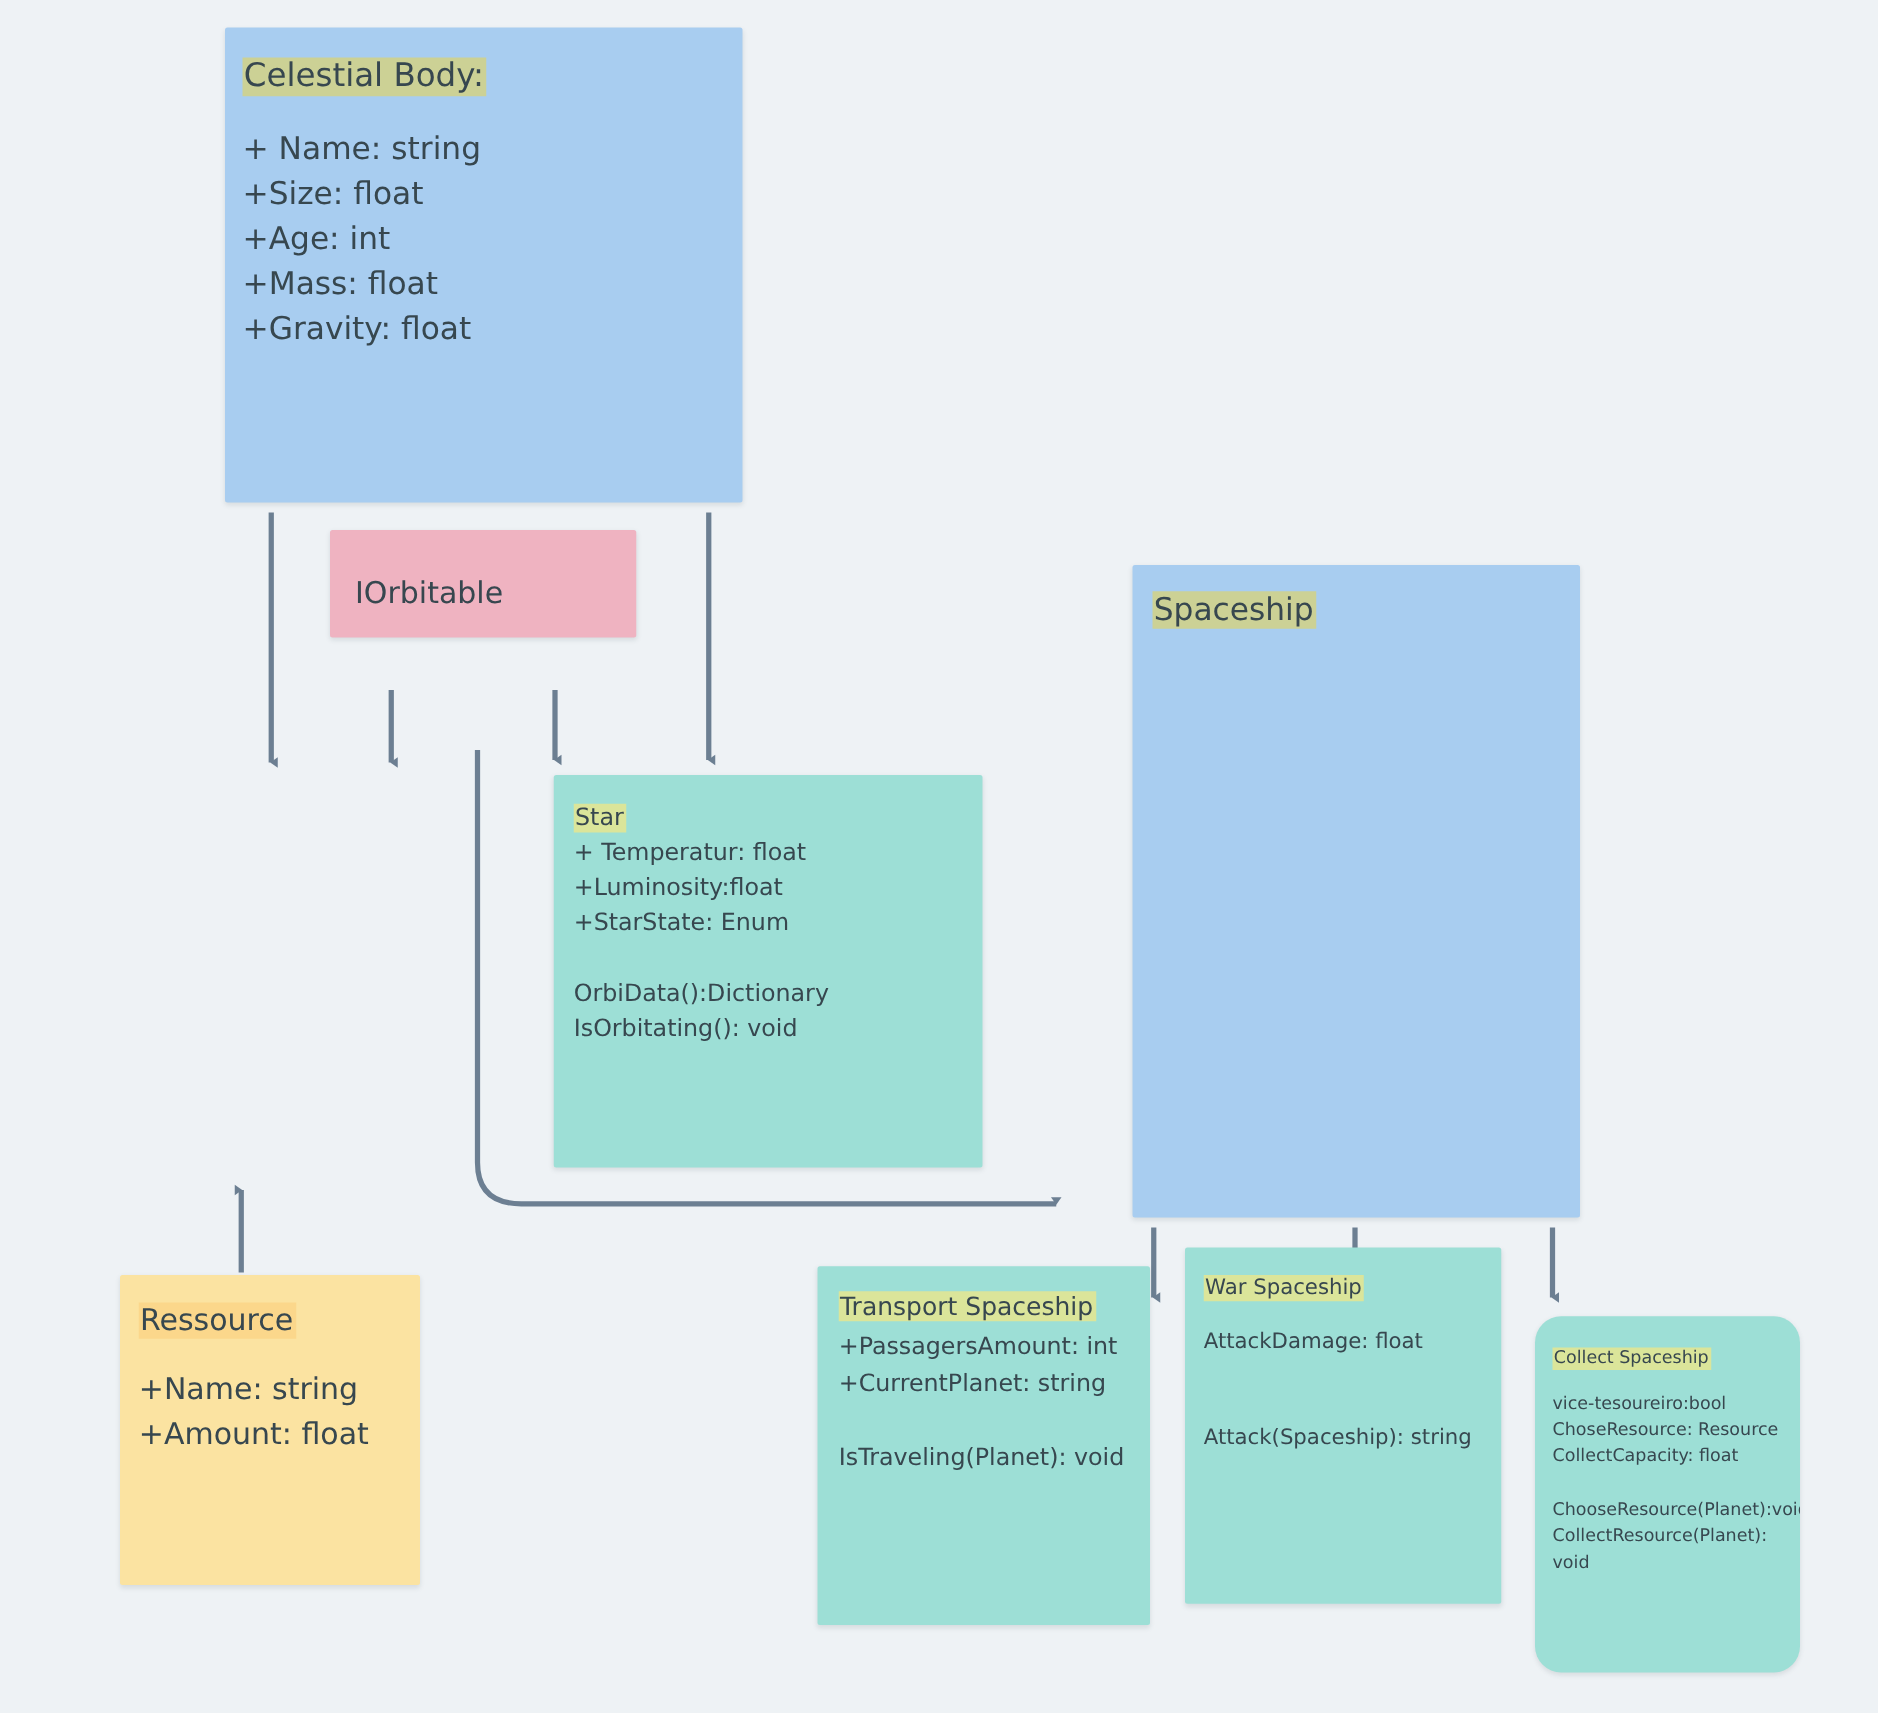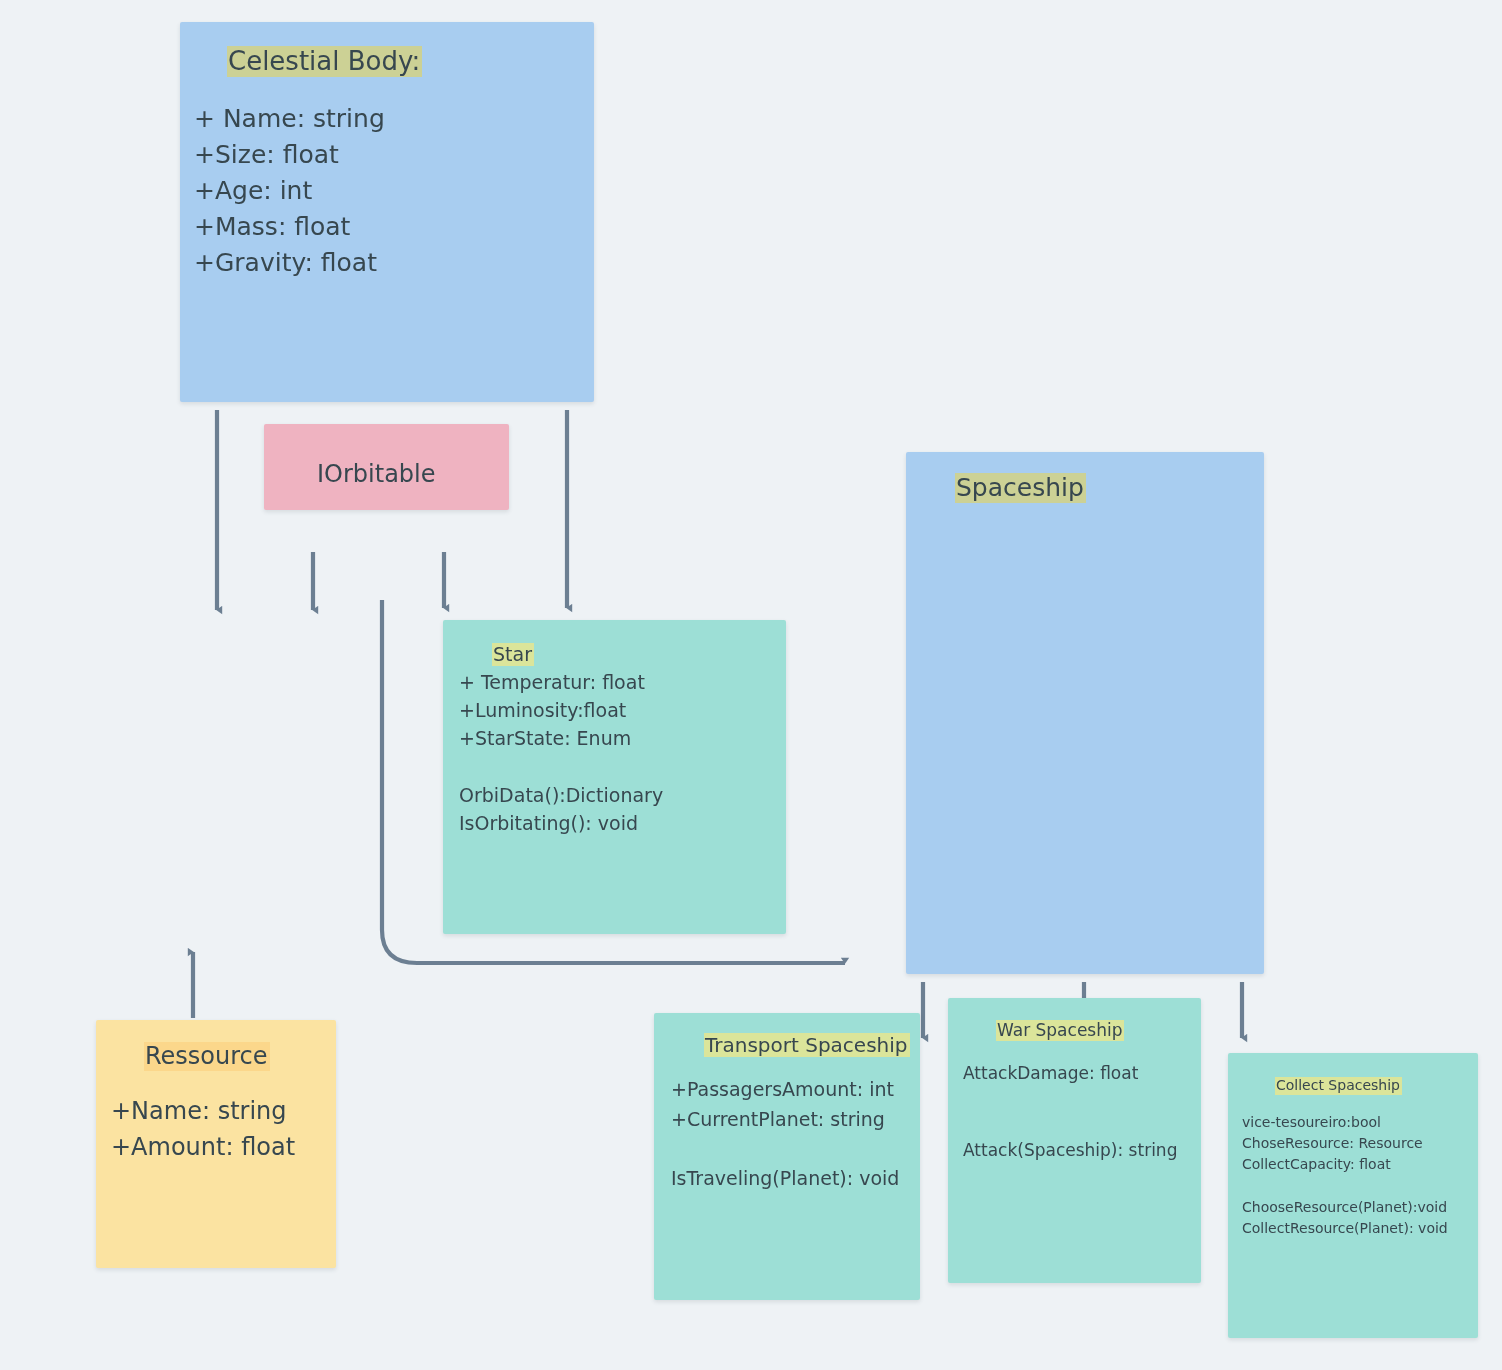--- a/index.html
+++ b/index.html
@@ -19,21 +19,20 @@
     box-sizing:border-box;
     border-radius:2px;
     box-shadow:0 2px 4px rgba(55,71,79,0.13);
     overflow:hidden;
   }
   .node .title{
     display:inline-block;
     line-height:1.12;
     padding:1px 2px 1px 1px;
     white-space:nowrap;
-    margin-left:33px;
   }
   .node .body{white-space:pre-line;}
 
   
   .blue   {background:#a8cdf0;}
   .pink   {background:#efb3c1;}
   .teal   {background:#9ddfd6;}
   .yellow {background:#fbe3a1;}
 
   .hl-olive {background:#ccd195;}
@@ -59,27 +58,27 @@
   #spaceship{left:906px;top:452px;width:358px;height:522px;padding:21px 0 0 16px;}
   #spaceship .title{font-size:25px;}
   #spaceship .body{font-size:25px;line-height:1.44;margin-top:2px;}
 
   #ressource{left:96px;top:1020px;width:240px;height:248px;padding:22px 0 0 15px;}
   #ressource .title{font-size:24px;}
   #ressource .body{font-size:24px;line-height:1.5;margin-top:22px;}
 
   #transport-spaceship{left:654px;top:1013px;width:266px;height:287px;padding:20px 0 0 17px;}
   #transport-spaceship .title{font-size:20px;}
-  #transport-spaceship .body{font-size:19px;line-height:1.55;margin-top:18px;}
+  #transport-spaceship .body{font-size:19px;line-height:1.55;margin-top:6px;}
 
   #war-spaceship{left:948px;top:998px;width:253px;height:285px;padding:22px 0 0 15px;}
   #war-spaceship .title{font-size:17px;}
   #war-spaceship .body{font-size:17px;line-height:1.5;margin-top:20px;}
 
-  #collect-spaceship{left:1228px;top:1053px;width:250px;height:285px;padding:22px 0 0 14px;}
+  #collect-spaceship{left:1228px;top:1053px;width:212px;height:285px;padding:22px 0 0 14px;border-radius:21px;}
   #collect-spaceship .title{font-size:14px;}
   #collect-spaceship .body{font-size:14px;line-height:1.52;margin-top:17px;}
 </style>
 </head>
 <body>
 
 <div id="canvas">
 
   <svg class="connectors" viewBox="0 0 1502 1370" xmlns="http://www.w3.org/2000/svg">
     <defs>

